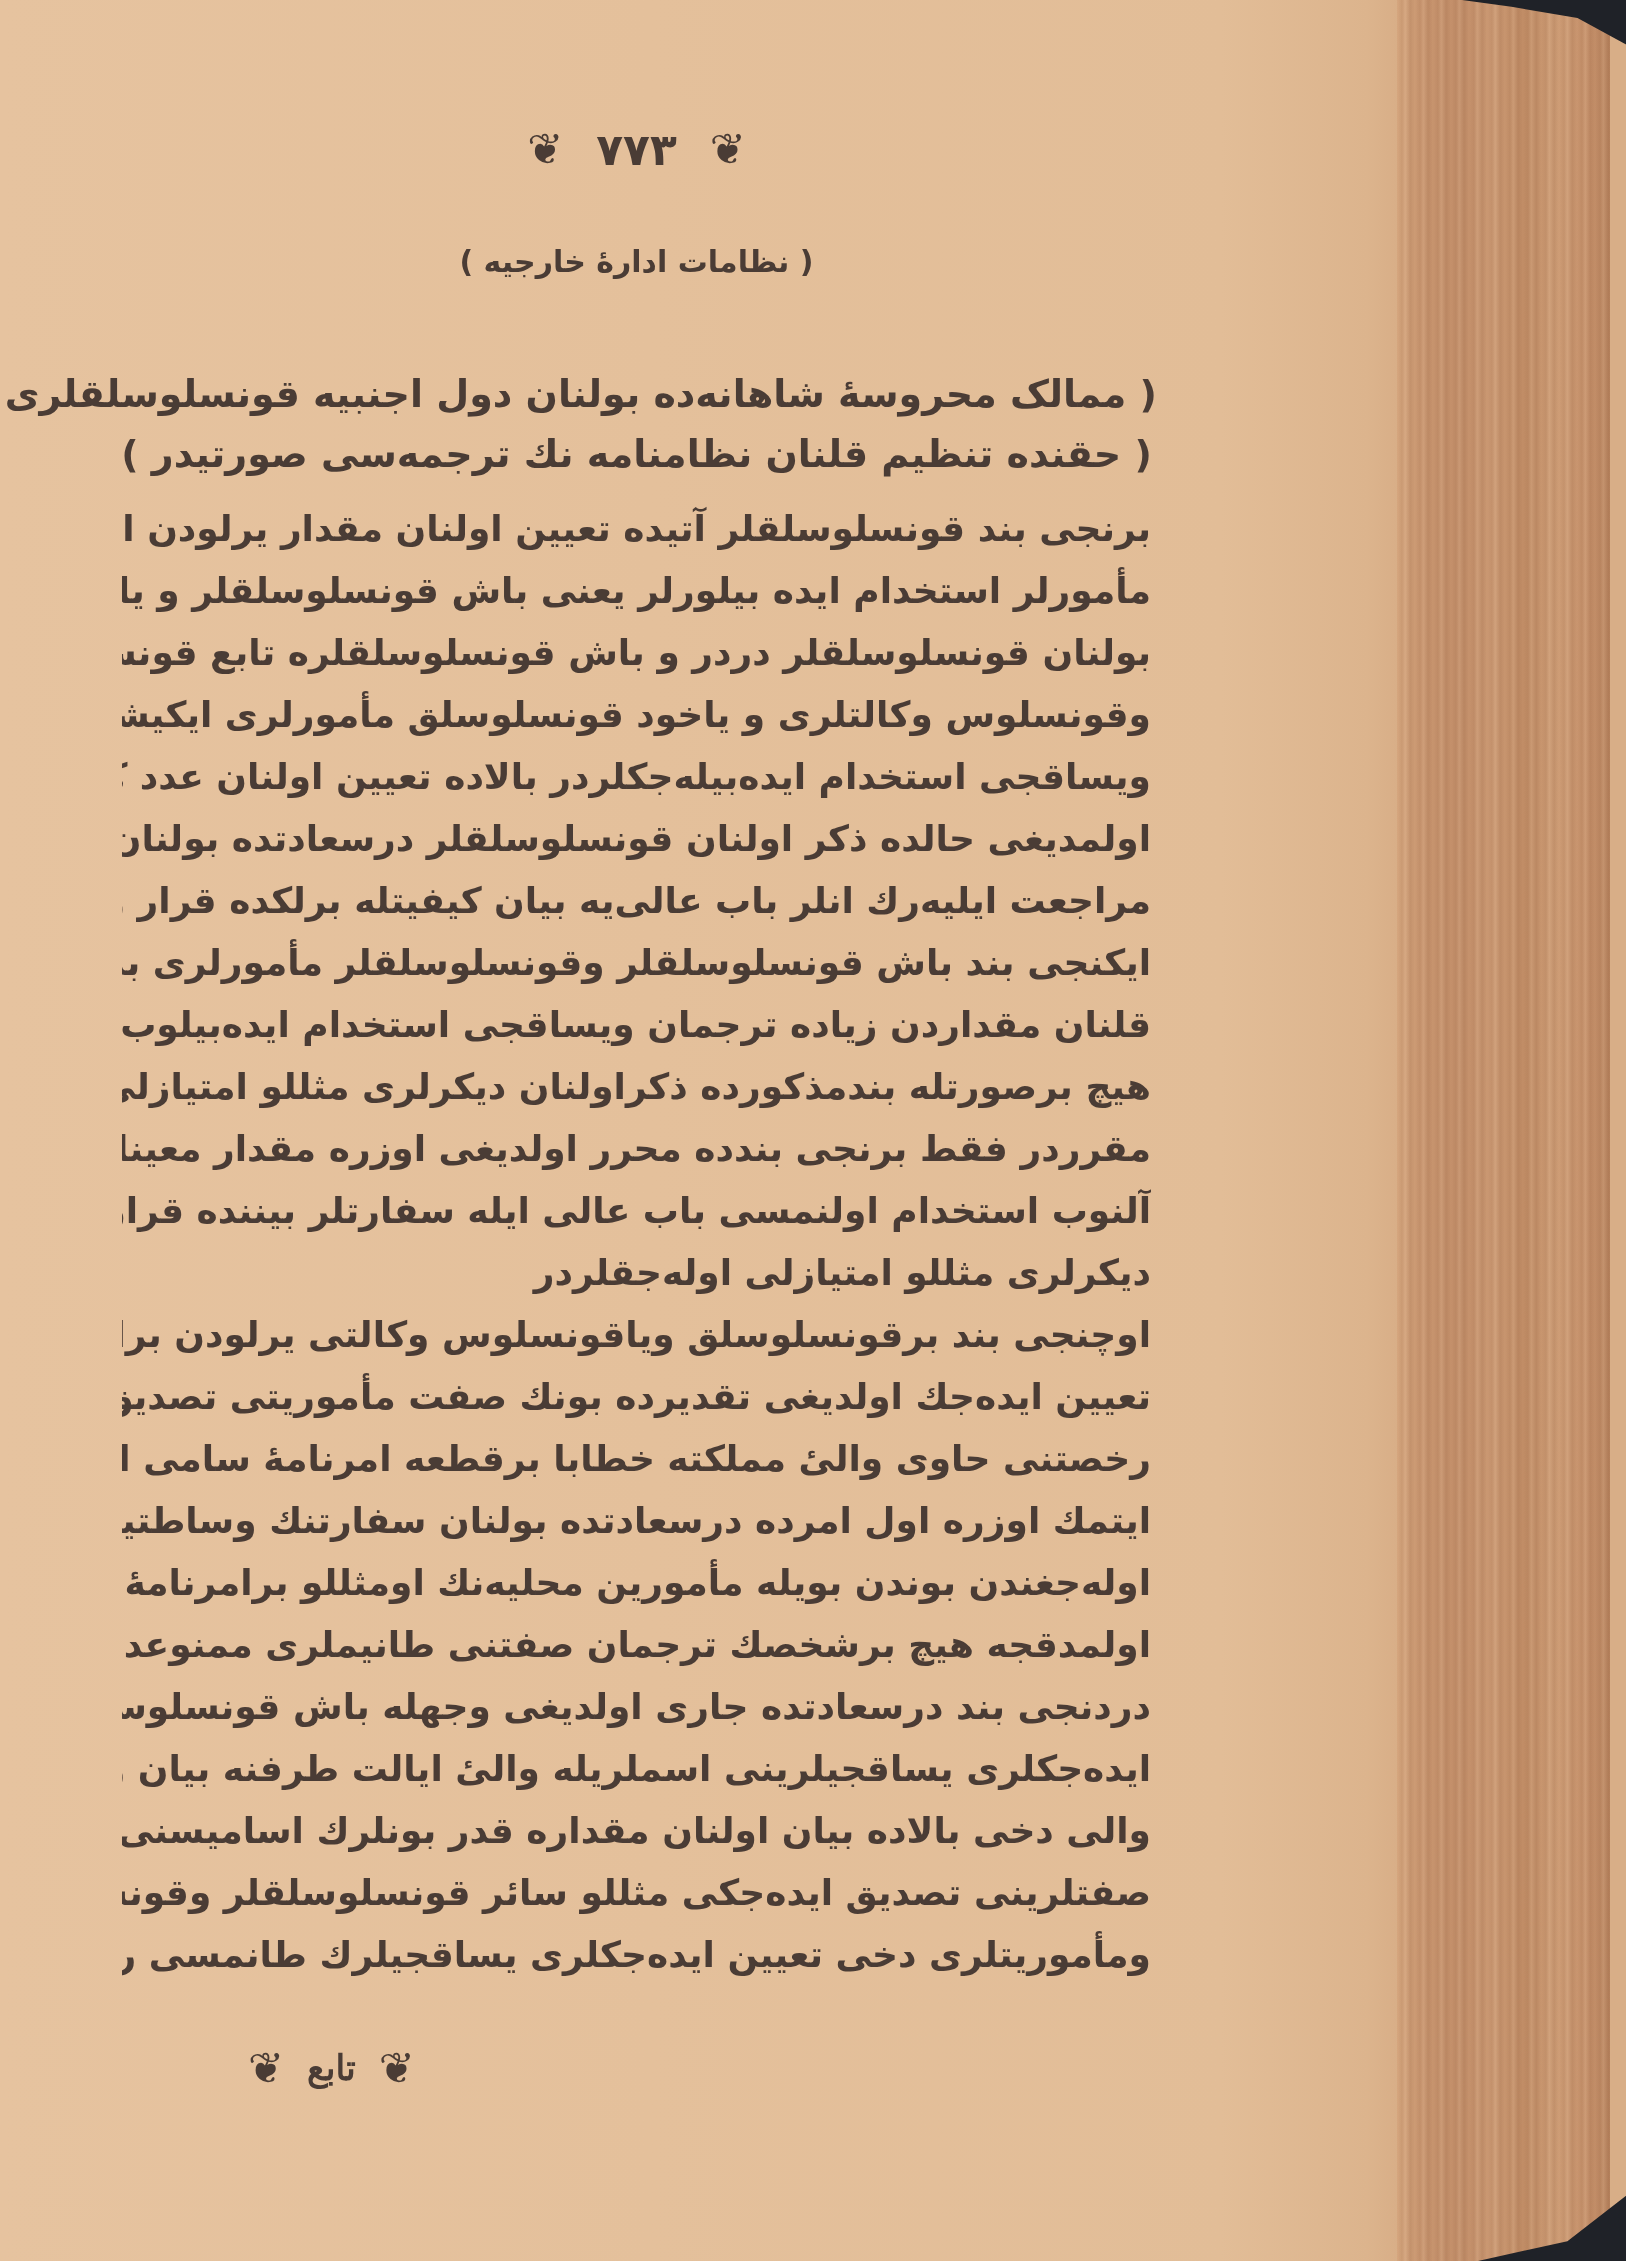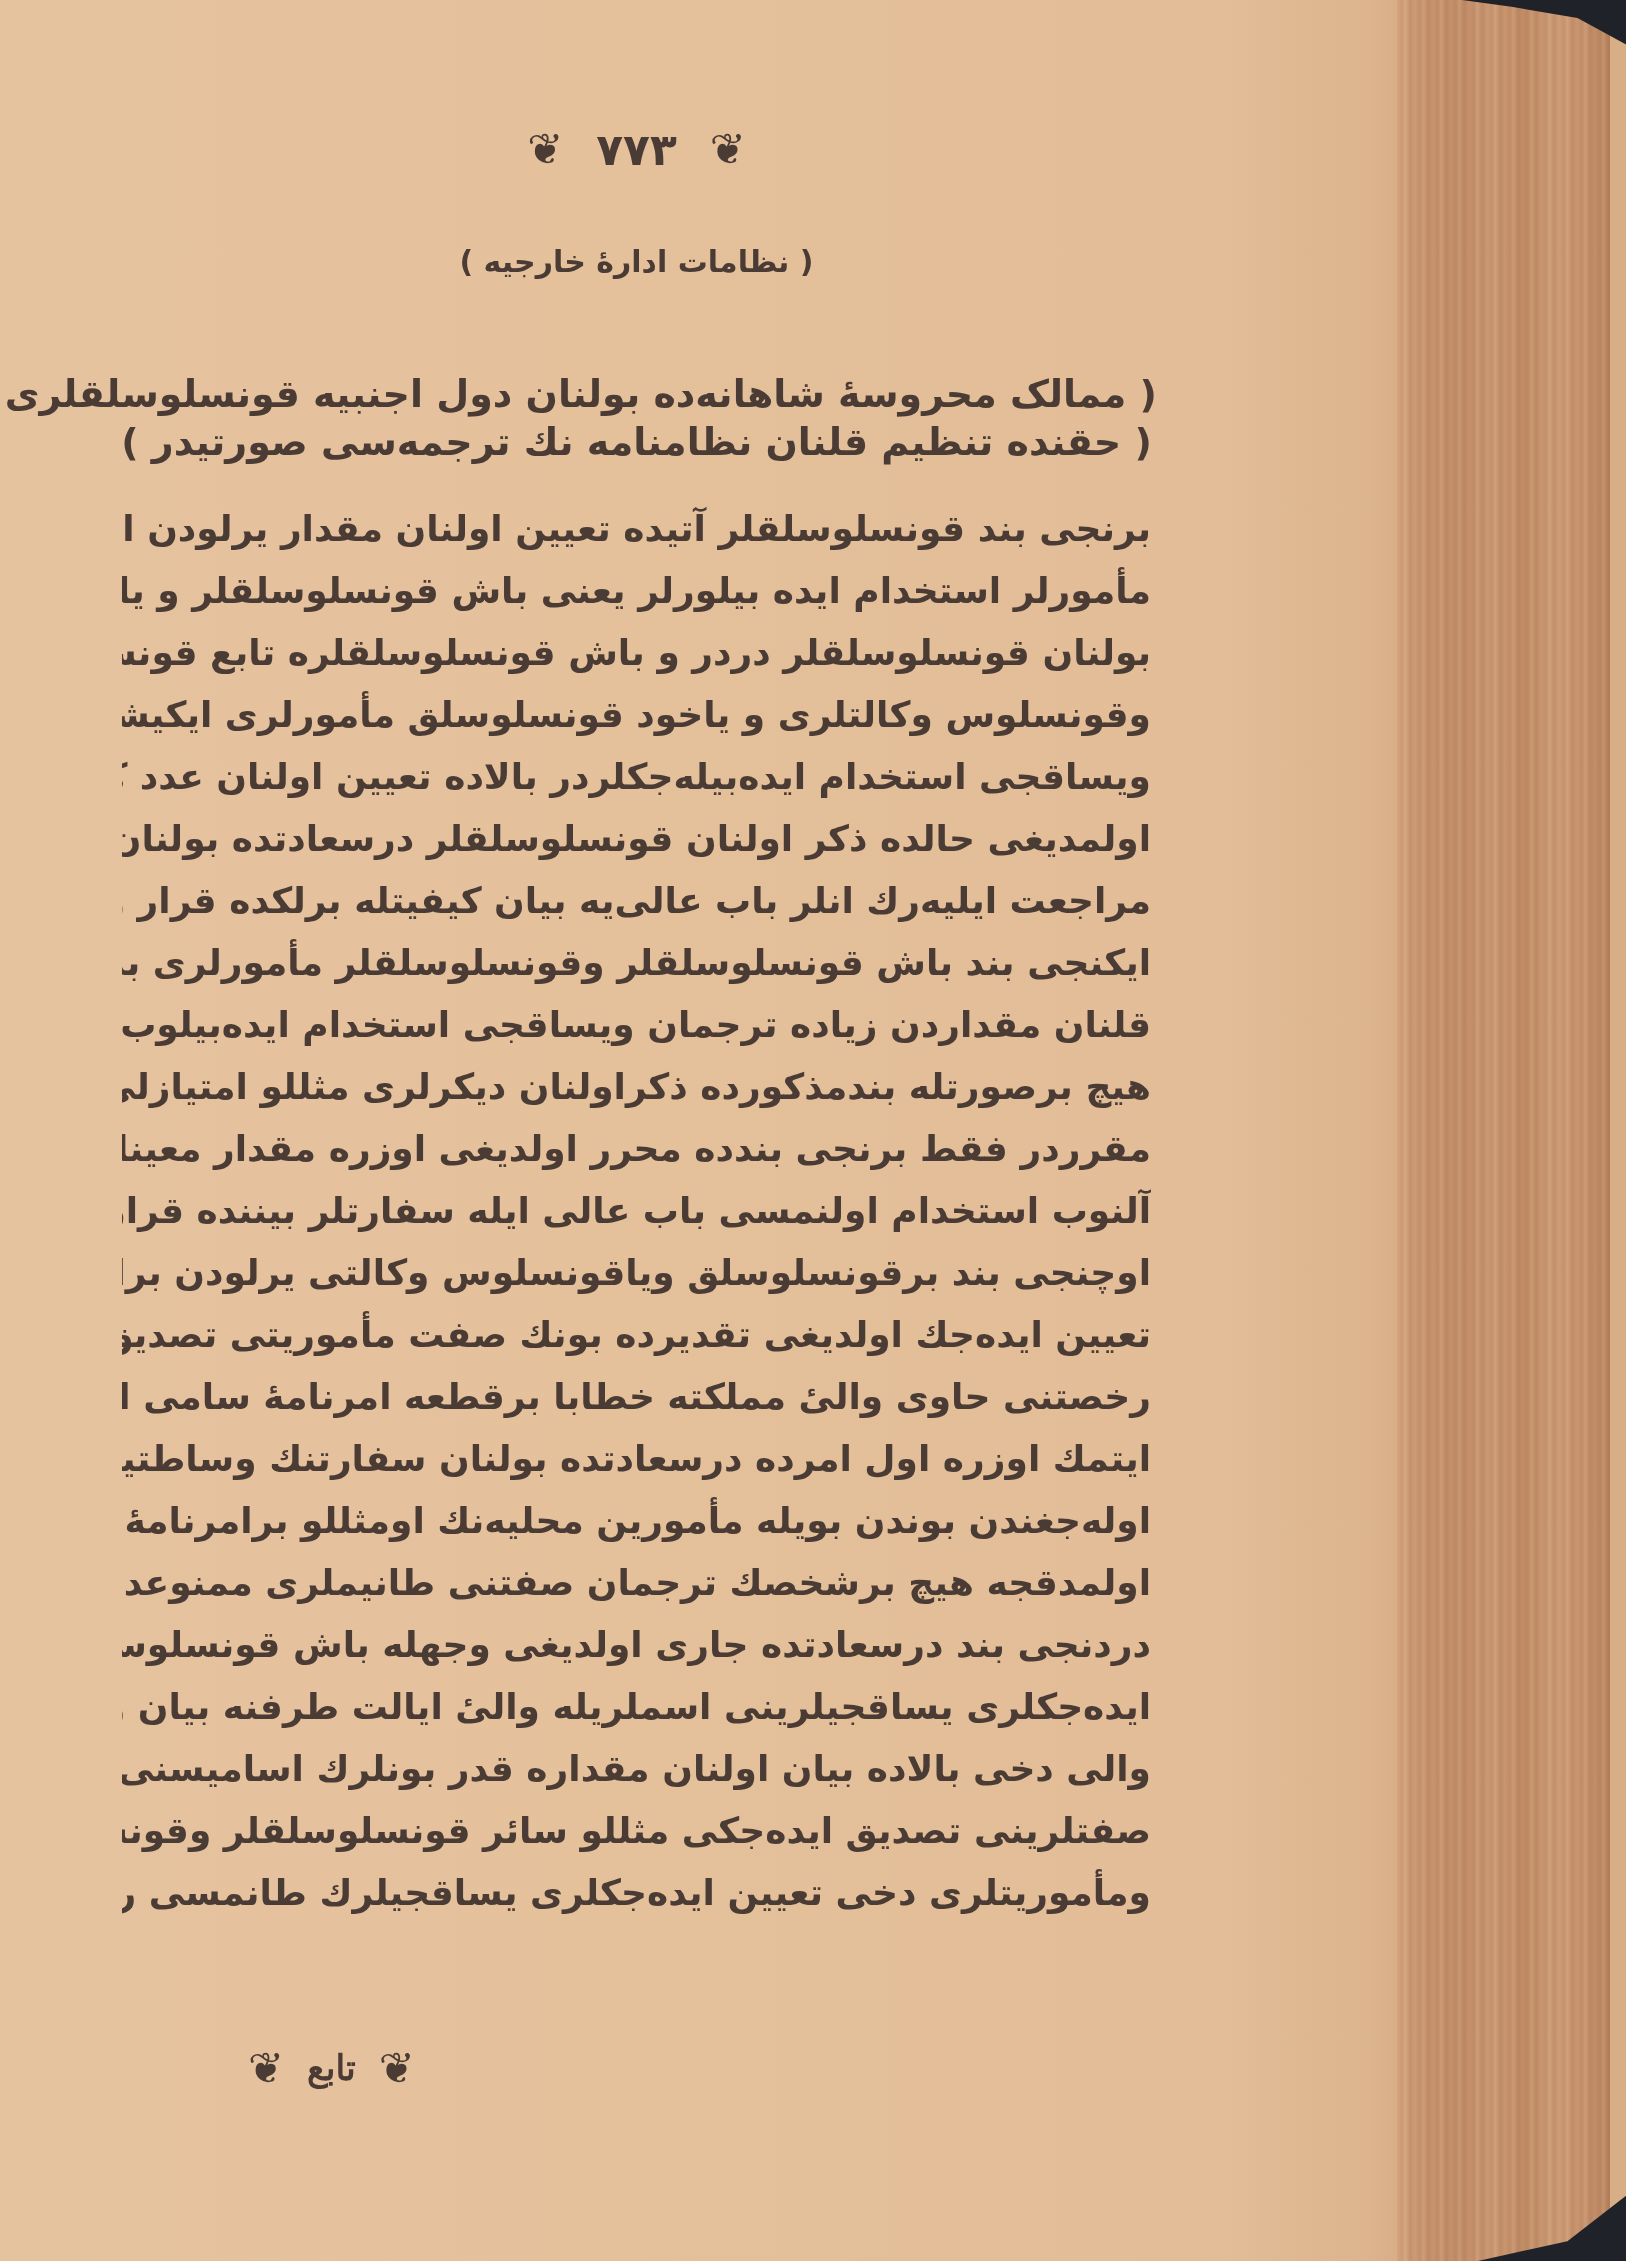--- a/index.html
+++ b/index.html
@@ -98,21 +98,21 @@
     left: 116px;
     width: 1041px;
     text-align: center;
     font-size: 38px;
     font-family: "DejaVu Sans", sans-serif;
     font-weight: bold;
     direction: rtl;
     white-space: nowrap;
   }
   .sub1 { top: 372px; }
-  .sub2 { top: 420px; }
+  .sub2 { top: 432px; }
   .body-text {
     position: absolute;
     top: 498px;
     left: 122px;
     width: 1029px;
     direction: rtl;
   }
   .line {
     height: 62px;
     line-height: 62px;
@@ -168,20 +168,21 @@
     <div class="line">بولنان قونسلوسلقلر دردر و باش قونسلوسلقلره تابع قونسلوسلقلر اوچر</div>
     <div class="line">وقونسلوس وکالتلری و یاخود قونسلوسلق مأمورلری ایکیشر ترجمان</div>
     <div class="line">ویساقجی استخدام ایده‌بیله‌جکلردر          بالاده تعیین اولنان عدد کافی</div>
     <div class="line">اولمدیغی حالده ذکر اولنان قونسلوسلقلر درسعادتده بولنان سفارتلرینه</div>
     <div class="line short">مراجعت ایلیه‌رك انلر باب عالی‌یه بیان کیفیتله برلکده قرار ویره‌جکلردر</div>
     <div class="line">ایکنجی بند    باش قونسلوسلقلر وقونسلوسلقلر مأمورلری برنجی بندده بیان</div>
     <div class="line">قلنان مقداردن زیاده ترجمان ویساقجی استخدام ایده‌بیلوب انجق بونلرك</div>
     <div class="line">هیچ برصورتله بندمذکورده ذکراولنان دیکرلری مثللو امتیازلی عداولنماسی</div>
     <div class="line">مقرردر فقط برنجی بندده محرر اولدیغی اوزره مقدار معینك خارجنده</div>
     <div class="line">آلنوب استخدام اولنمسی باب عالی ایله سفارتلر بیننده قرارکیراوله‌جق یرلولر</div>
+    <div class="line short">دیکرلری مثللو امتیازلی اوله‌جقلردر</div>
     <div class="line">اوچنجی بند    برقونسلوسلق ویاقونسلوس وکالتی یرلودن برامتیازلی ترجمان</div>
     <div class="line">تعیین ایده‌جك اولدیغی تقدیرده بونك صفت مأموریتی تصدیق اولنمسی</div>
     <div class="line">رخصتنی حاوی والیٔ مملکته خطابا برقطعه امرنامهٔ سامی استحصال</div>
     <div class="line">ایتمك اوزره اول امرده درسعادتده بولنان سفارتنك وساطتیله مراجعته مجبور</div>
     <div class="line">اوله‌جغندن بوندن بویله مأمورین محلیه‌نك اومثللو برامرنامهٔ سامی</div>
     <div class="line short">اولمدقجه هیچ برشخصك ترجمان صفتنی طانیملری ممنوعدر</div>
     <div class="line">دردنجی بند    درسعادتده جاری اولدیغی وجهله باش قونسلوسلقلر تعیین</div>
     <div class="line">ایده‌جکلری یساقجیلرینی اسملریله والیٔ ایالت طرفنه بیان واشعار ایدوب</div>
     <div class="line">والی دخی بالاده بیان اولنان مقداره قدر بونلرك اسامیسنی قید ایتدیروب</div>
     <div class="line">صفتلرینی تصدیق ایده‌جکی مثللو سائر قونسلوسلقلر وقونسلوس وکالت</div>

